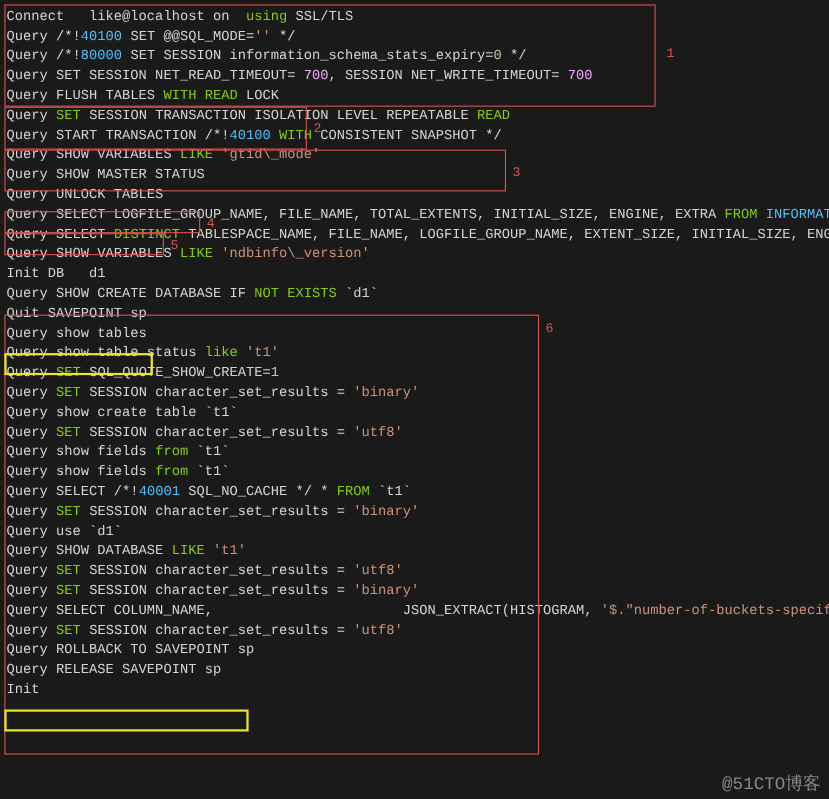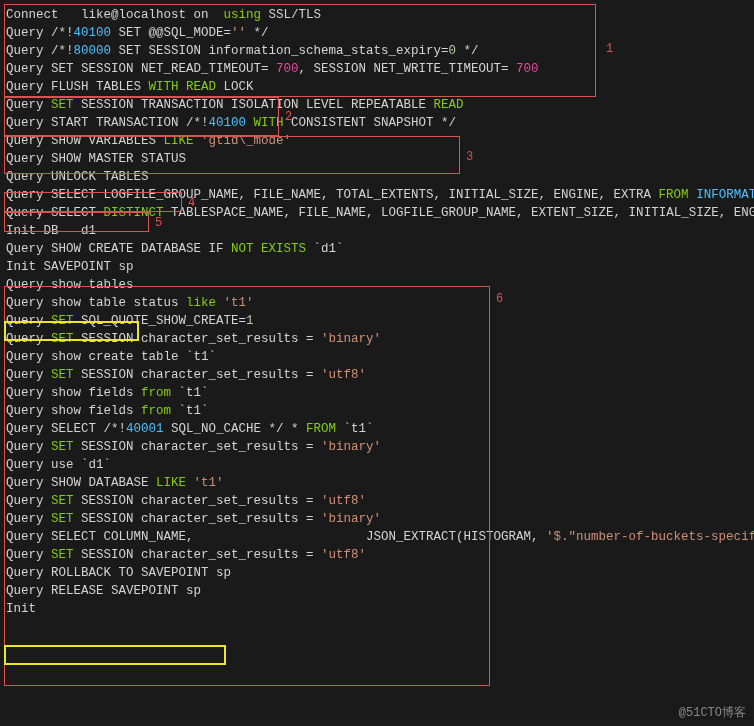--- a/index.html
+++ b/index.html
@@ -14,63 +14,64 @@
     box-sizing: border-box;
     overflow: hidden;
     white-space: nowrap;
   }
   .line { white-space: pre; }
   .kw   { color: #84cc16; }   
   .str  { color: #ce9178; }   
   .num  { color: #b5cea8; }   
   .ver  { color: #4fc1ff; }    */
   .id   { color: #dcdcaa; }   
-  .hlnum{ color: #ec4899; }
+  .hlnum{ color: #f0abfc; }
   .info { color: #4fc1ff; }
 
   .box {
     position: absolute;
     box-sizing: border-box;
     pointer-events: none;
   }
   .red  { border: 1px solid #d9534f; }
   .yellow { border: 2px solid #f0e628; }
   .label {
     position: absolute;
     color: #d9534f;
     font-size: 12px;
     pointer-events: none;
   }
   .watermark {
     position: absolute;
     right: 8px;
     bottom: 4px;
     color: #888;
-    font-size: 12px;
+    font-size: 16px;
   }
 </style>
 </head>
 <body>
 
 <div id="log">
     <div class="line"><span>Connect   like@localhost on  </span><span class="kw">using</span><span> SSL/TLS</span></div>
     <div class="line"><span>Query /*!</span><span class="ver">40100</span><span> SET @@SQL_MODE=</span><span class="str">''</span><span> */</span></div>
     <div class="line"><span>Query /*!</span><span class="ver">80000</span><span> SET SESSION information_schema_stats_expiry=</span><span class="num">0</span><span> */</span></div>
     <div class="line"><span>Query SET SESSION NET_READ_TIMEOUT= </span><span class="hlnum">700</span><span>, SESSION NET_WRITE_TIMEOUT= </span><span class="hlnum">700</span></div>
     <div class="line"><span>Query FLUSH TABLES </span><span class="kw">WITH</span><span> </span><span class="kw">READ</span><span> LOCK</span></div>
     <div class="line"><span>Query </span><span class="kw">SET</span><span> SESSION TRANSACTION ISOLATION LEVEL REPEATABLE </span><span class="kw">READ</span></div>
     <div class="line"><span>Query START TRANSACTION /*!</span><span class="ver">40100</span><span> </span><span class="kw">WITH</span><span> CONSISTENT SNAPSHOT */</span></div>
     <div class="line"><span>Query SHOW VARIABLES </span><span class="kw">LIKE</span><span> </span><span class="str">'gtid\_mode'</span></div>
     <div class="line"><span>Query SHOW MASTER STATUS</span></div>
     <div class="line"><span>Query UNLOCK TABLES</span></div>
     <div class="line"><span>Query SELECT LOGFILE_GROUP_NAME, FILE_NAME, TOTAL_EXTENTS, INITIAL_SIZE, ENGINE, EXTRA </span><span class="kw">FROM</span><span> </span><span class="info">INFORMATION_SCH</span></div>
     <div class="line"><span>Query SELECT </span><span class="kw">DISTINCT</span><span> TABLESPACE_NAME, FILE_NAME, LOGFILE_GROUP_NAME, EXTENT_SIZE, INITIAL_SIZE, ENGINE FRO</span></div>
+    <div class="line"><span>Query SHOW VARIABLES </span><span class="kw">LIKE</span><span> </span><span class="str">'ndbinfo\_version'</span></div>
     <div class="line"><span>Init DB   d1</span></div>
     <div class="line"><span>Query SHOW CREATE DATABASE IF </span><span class="kw">NOT</span><span> </span><span class="kw">EXISTS</span><span> `d1`</span></div>
-    <div class="line"><span>Init SAVEPOINT sp</span></div>
+    <div class="line"><span>Quit SAVEPOINT sp</span></div>
     <div class="line"><span>Query show tables</span></div>
     <div class="line"><span>Query show table status </span><span class="kw">like</span><span> </span><span class="str">'t1'</span></div>
     <div class="line"><span>Query </span><span class="kw">SET</span><span> SQL_QUOTE_SHOW_CREATE=</span><span class="num">1</span></div>
     <div class="line"><span>Query </span><span class="kw">SET</span><span> SESSION character_set_results = </span><span class="str">'binary'</span></div>
     <div class="line"><span>Query show create table `t1`</span></div>
     <div class="line"><span>Query </span><span class="kw">SET</span><span> SESSION character_set_results = </span><span class="str">'utf8'</span></div>
     <div class="line"><span>Query show fields </span><span class="kw">from</span><span> `t1`</span></div>
     <div class="line"><span>Query show fields </span><span class="kw">from</span><span> `t1`</span></div>
     <div class="line"><span>Query SELECT /*!</span><span class="ver">40001</span><span> SQL_NO_CACHE */ * </span><span class="kw">FROM</span><span> `t1`</span></div>
     <div class="line"><span>Query </span><span class="kw">SET</span><span> SESSION character_set_results = </span><span class="str">'binary'</span></div>

